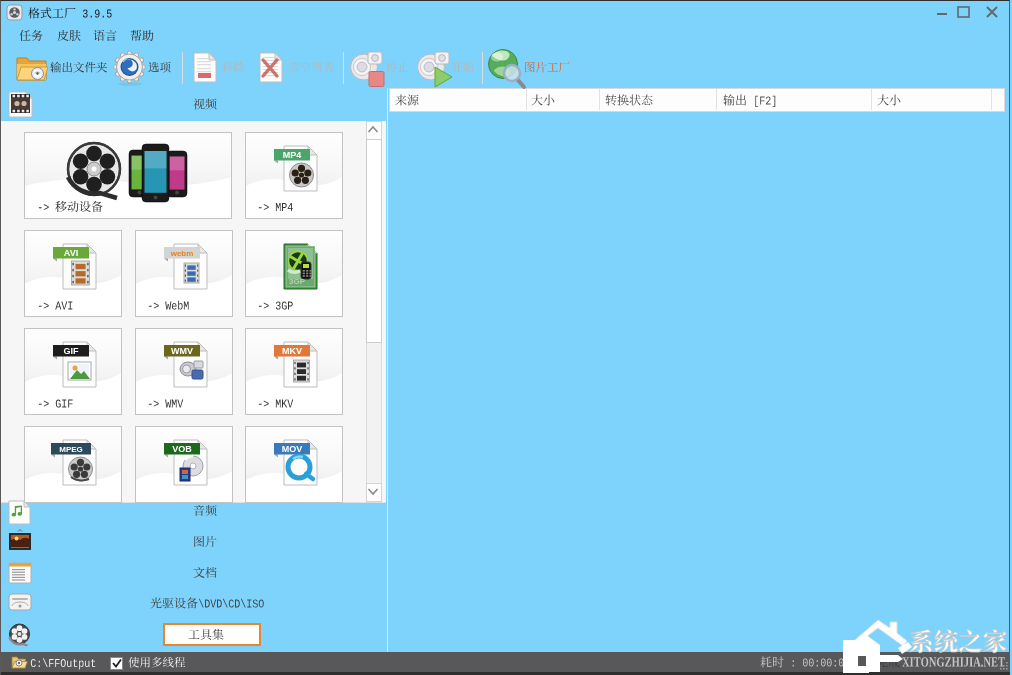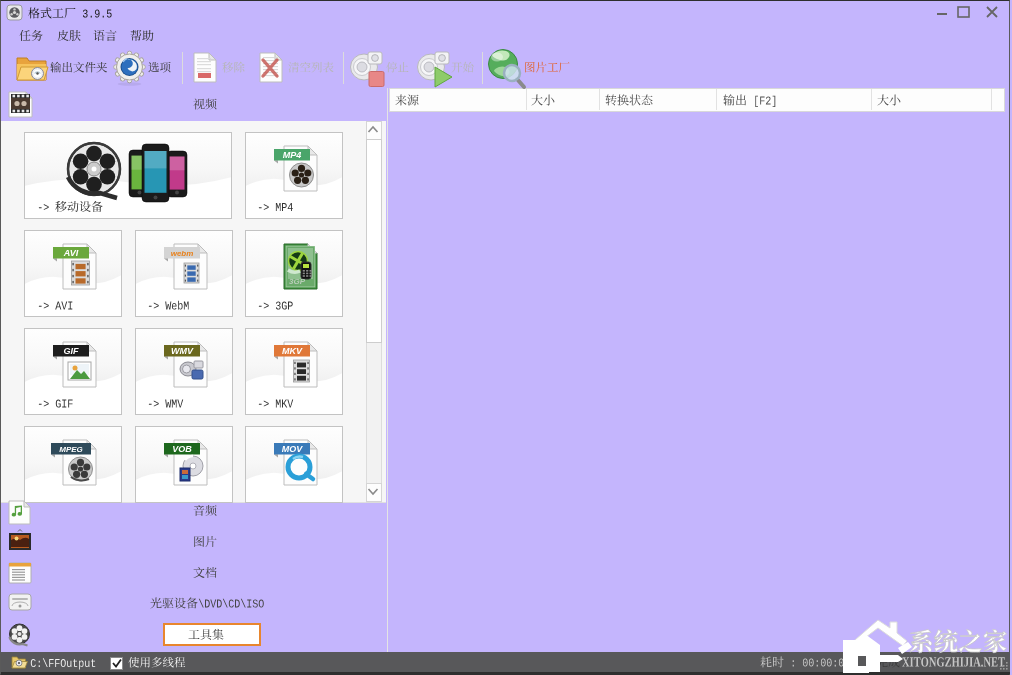--- a/index.html
+++ b/index.html
@@ -1,14 +1,14 @@
 <!DOCTYPE html>
 <html><head><meta charset="utf-8"><style>
 html,body{margin:0;padding:0;background:#fff;}
-#pg{position:relative;width:1012px;height:675px;overflow:hidden;background:#c4b5fd;font-family:"Liberation Sans",sans-serif;font-style:italic;}
+#pg{position:relative;width:1012px;height:675px;overflow:hidden;background:#7dd3fc;font-family:"Liberation Sans",sans-serif;}
 .abs{position:absolute;}
 </style></head><body>
 <div id="pg">
 <div class="abs" style="left:0;top:0;width:1008px;height:673px;border-top:1px solid #2e2e2e;border-left:1px solid #5a5a5a;border-right:1px solid #5a5a5a;border-bottom:1px solid #2e2e2e;"></div>
 <div class="abs" style="left:1px;top:121px;width:385px;height:381px;background:#f6f6f6;border-bottom:1px solid #e0e0e0;"></div>
     <div class="abs" style="left:23.5px;top:131.5px;width:206px;height:85px;border:1px solid #c3c3c3;background:#fff;overflow:hidden;">
       <svg class="abs" style="left:0;top:0" width="206" height="85" viewBox="0 0 206 85">
         <defs>
           <linearGradient id="wv206" x1="0" y1="0" x2="0" y2="1">
             <stop offset="0" stop-color="#fefefe"></stop>

